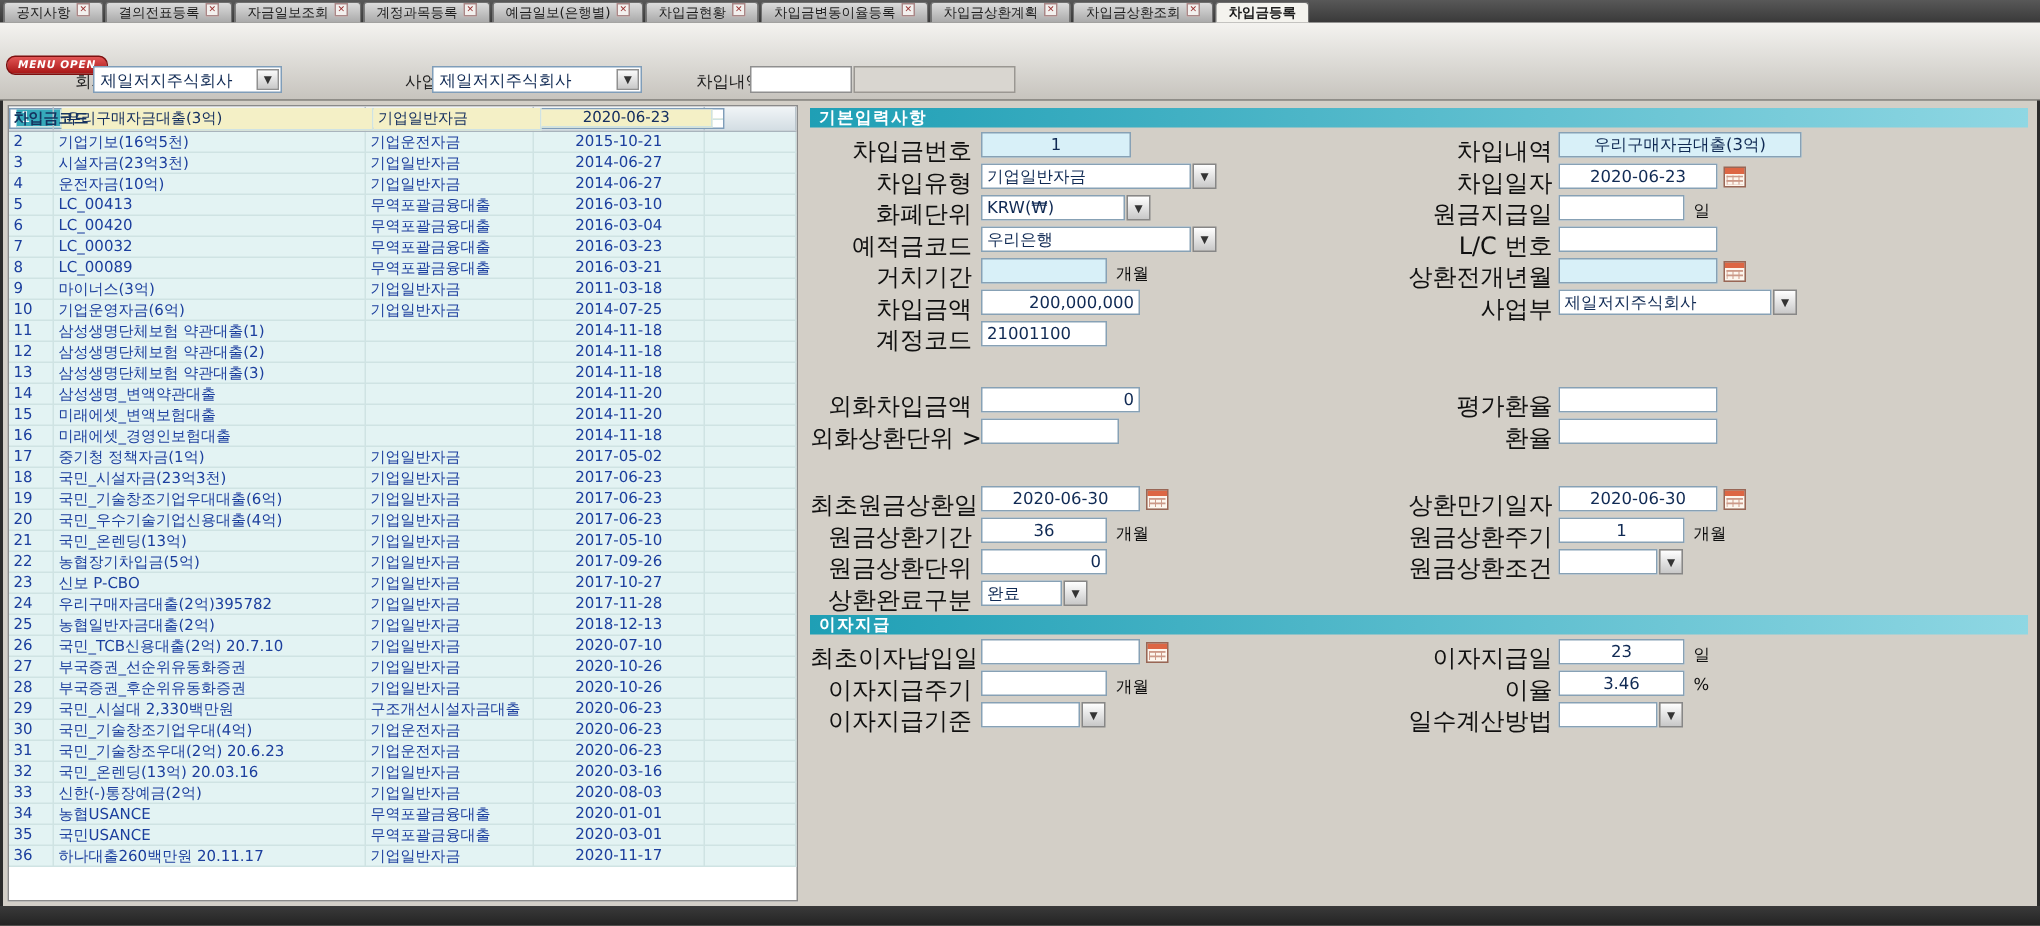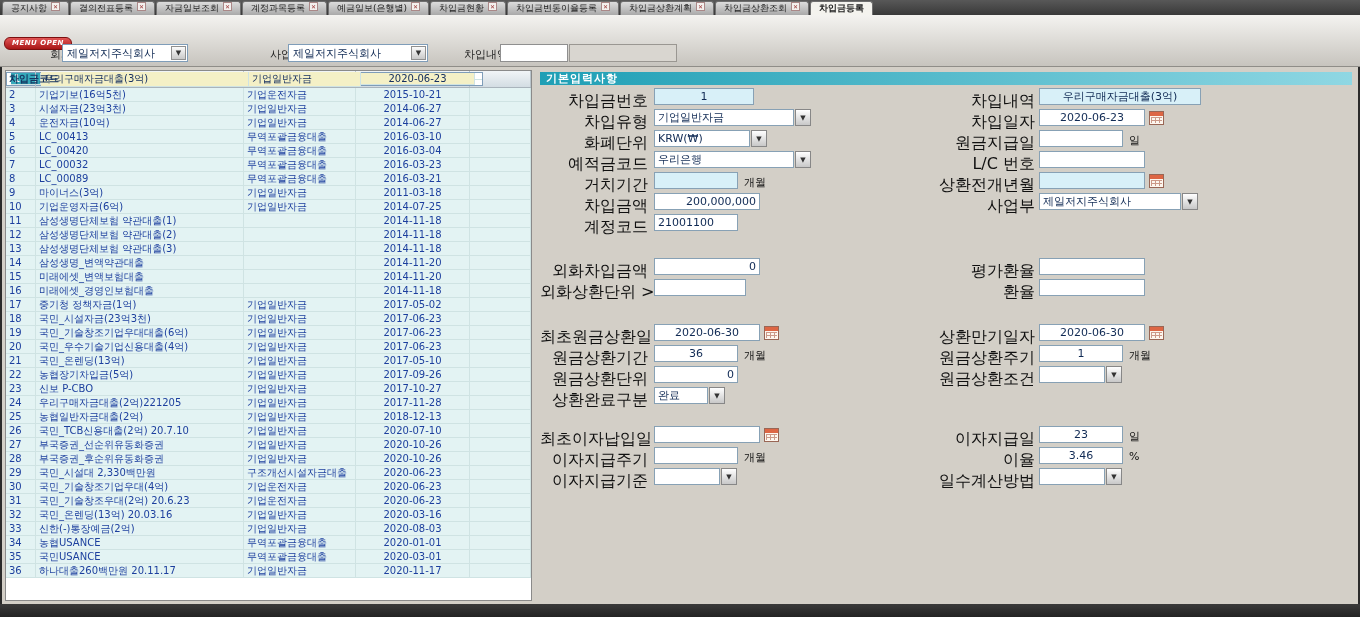--- a/index.html
+++ b/index.html
@@ -284,21 +284,21 @@
         </div>
         <div class="grid-row">
           <div class="gc c0">23</div>
           <div class="gc c1">신보 P-CBO</div>
           <div class="gc c2">기업일반자금</div>
           <div class="gc c3">2017-10-27</div>
           <div class="gc c4"></div>
         </div>
         <div class="grid-row">
           <div class="gc c0">24</div>
-          <div class="gc c1">우리구매자금대출(2억)221205</div>
+          <div class="gc c1">우리구매자금대출(2억)395782</div>
           <div class="gc c2">기업일반자금</div>
           <div class="gc c3">2017-11-28</div>
           <div class="gc c4"></div>
         </div>
         <div class="grid-row">
           <div class="gc c0">25</div>
           <div class="gc c1">농협일반자금대출(2억)</div>
           <div class="gc c2">기업일반자금</div>
           <div class="gc c3">2018-12-13</div>
           <div class="gc c4"></div>
@@ -457,20 +457,21 @@
     <span class="lbl L" style="top:299px">원금상환단위</span>
     <div class="inp right" style="left:114px;top:296px;width:84px">0</div>
     <span class="lbl R" style="top:299px">원금상환조건</span>
     <div class="inp" style="left:499px;top:296px;width:66px"></div>
     <div class="dbtn" style="left:566px;top:296px">▼</div>
 
     <span class="lbl L" style="top:320px">상환완료구분</span>
     <div class="inp" style="left:114px;top:317px;width:54px">완료</div>
     <div class="dbtn" style="left:169px;top:317px">▼</div>
 
+    <div class="secbar" style="top:340px">이자지급</div>
 
     <span class="lbl L" style="top:359px">최초이자납입일</span>
     <div class="inp" style="left:114px;top:356px;width:106px"></div>
     <div class="cal" style="left:224px;top:358px"></div>
     <span class="lbl R" style="top:359px">이자지급일</span>
     <div class="inp center" style="left:499px;top:356px;width:84px">23</div>
     <span class="suffix" style="left:589px;top:359px">일</span>
 
     <span class="lbl L" style="top:380px">이자지급주기</span>
     <div class="inp" style="left:114px;top:377px;width:84px"></div>

